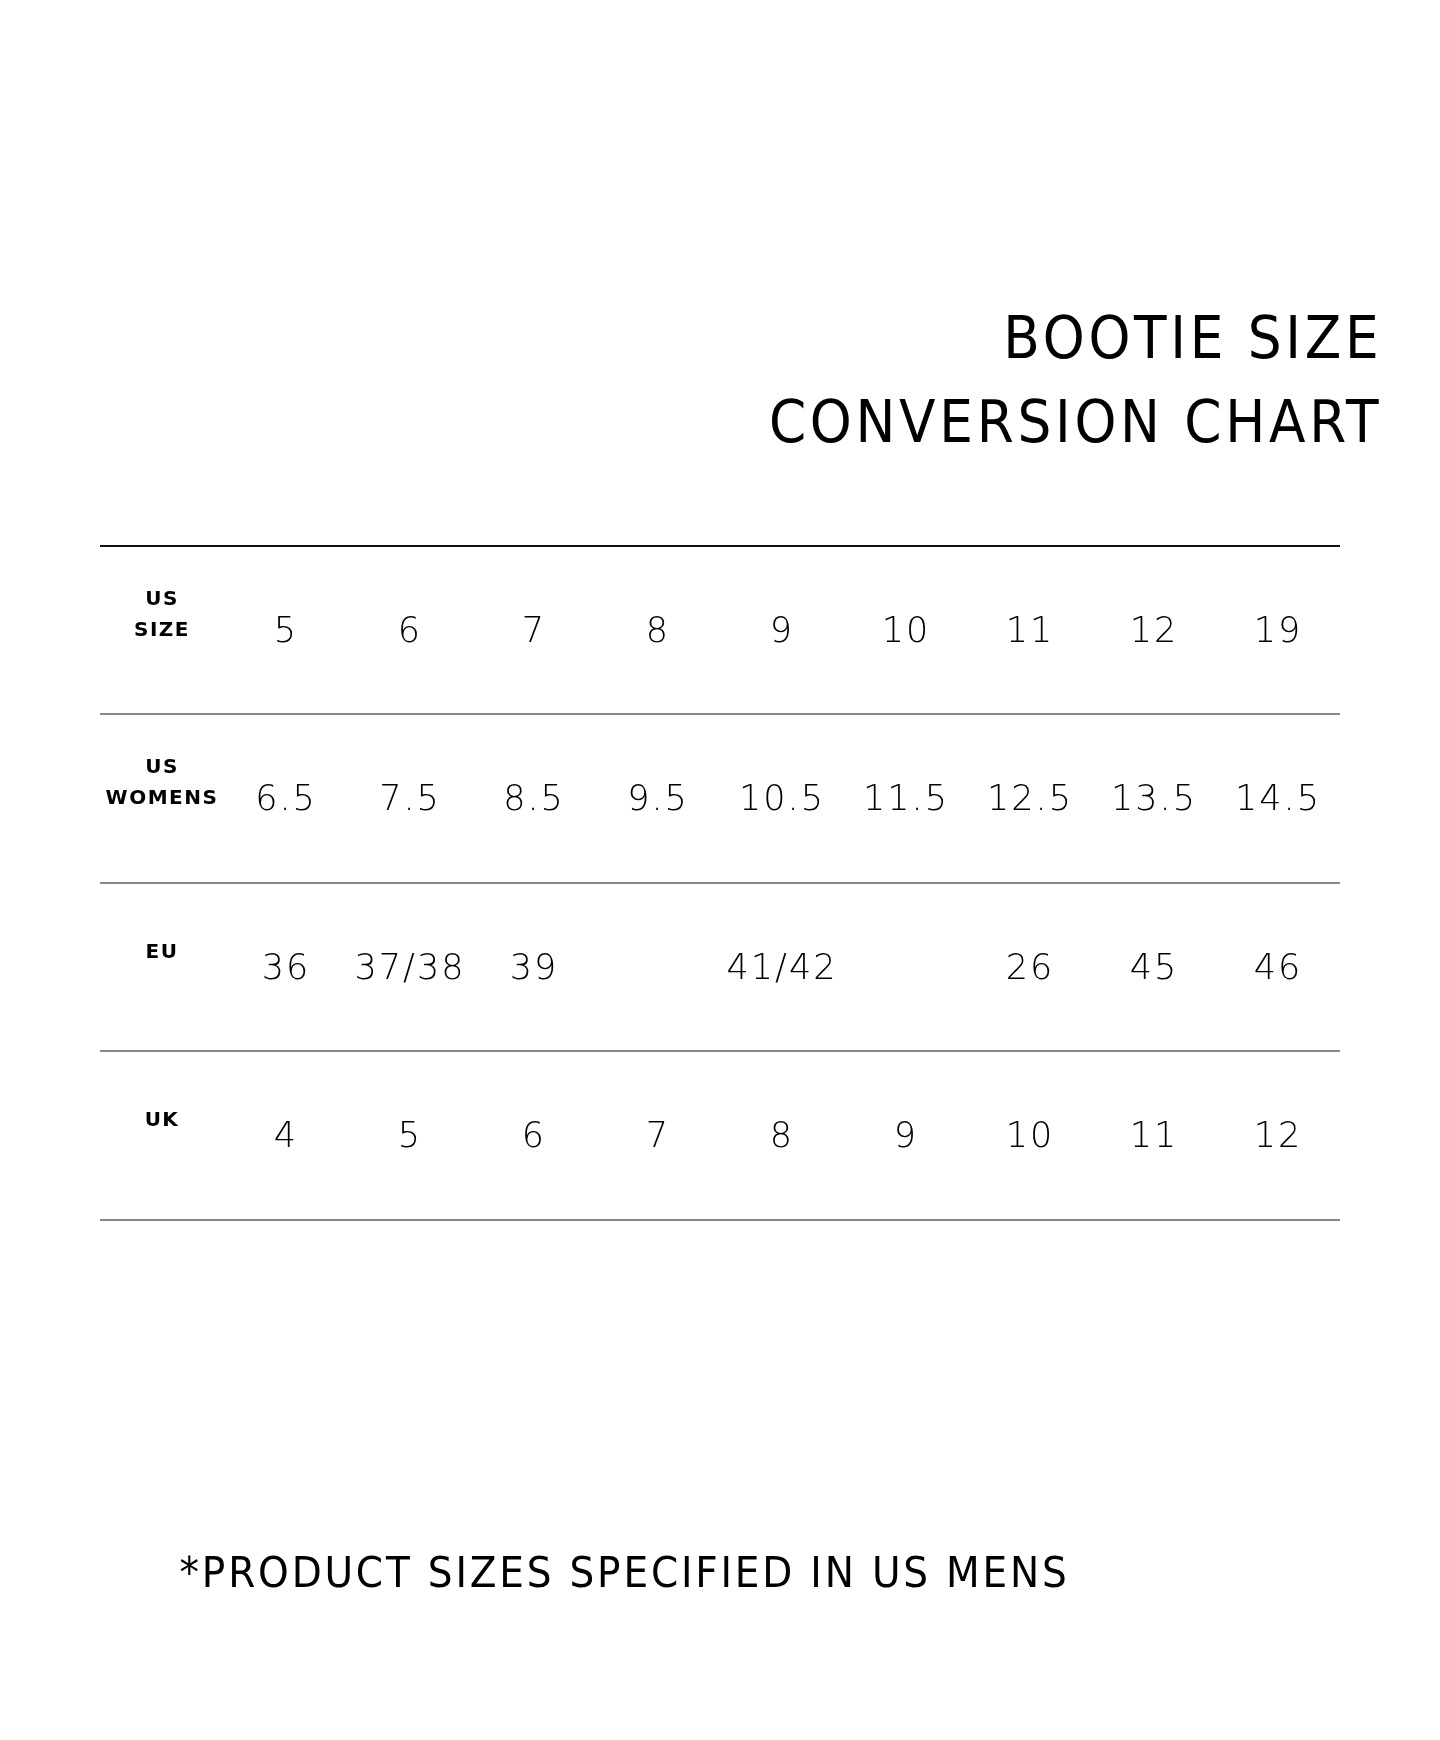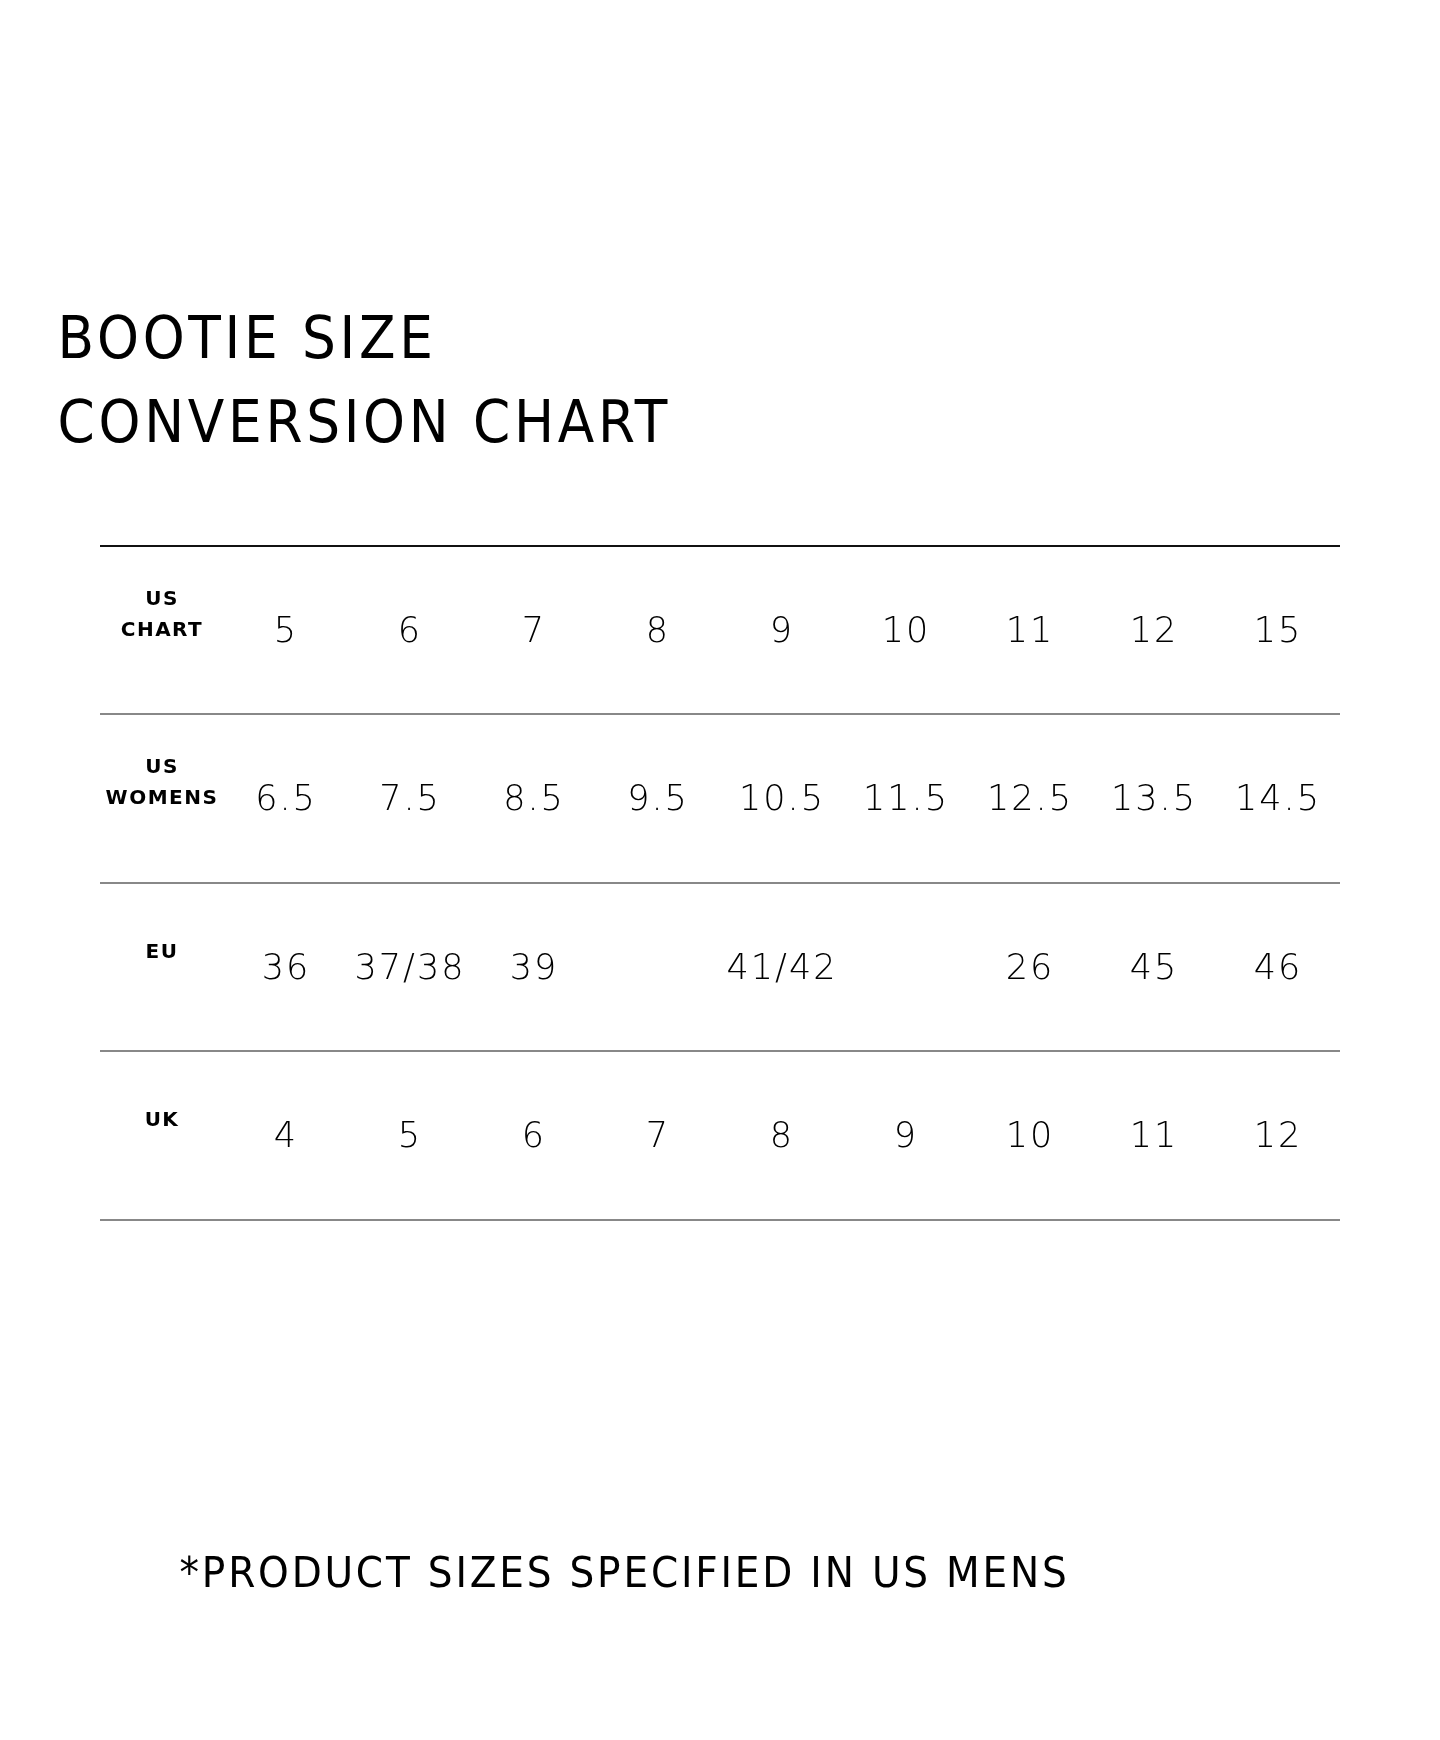--- a/index.html
+++ b/index.html
@@ -1,18 +1,18 @@
 <!DOCTYPE html>
 <html><head>
 <meta charset="utf-8">
 <style>
   html, body { margin: 0; padding: 0; background: #ffffff; }
   body { width: 1440px; height: 1740px; position: relative; overflow: hidden;
          font-family: "DejaVu Sans", sans-serif; color: #000; }
-  .title { position: absolute; left: 0; width: 1440px; top: 296px; text-align: left;
+  .title { position: absolute; left: 0; width: 1440px; top: 296px; text-align: right;
            font-size: 58px; font-weight: 400; letter-spacing: 4px; line-height: 84px; }
   .title div { transform: scaleX(0.92); }
   .table { position: absolute; left: 100px; top: 545px; width: 1240px; }
   .hline { position: absolute; left: 0; width: 1240px; height: 2px; background: #888; }
   .hline.first { background: #111; }
   .row { position: absolute; left: 0; width: 1240px; height: 168px; }
   .label { position: absolute; left: 2px; width: 120px; top: 0; height: 136px;
            display: flex; flex-direction: column; justify-content: center; align-items: center;
            font-size: 20px; font-weight: 700; letter-spacing: 1.5px; line-height: 31px; }
   .cell { position: absolute; top: 0; height: 168px; width: 124px;
@@ -33,31 +33,31 @@
 <div class="table">
   <div class="hline first" style="top:0"></div>
   <div class="hline" style="top:168px"></div>
   <div class="hline" style="top:337px"></div>
   <div class="hline" style="top:505px"></div>
   <div class="hline" style="top:674px"></div>
 
   <div class="row" style="top:1px">
     <div class="label">
       <span>US</span>
-      <span>CHART</span>
+      <span>SIZE</span>
     </div>
     <div class="cell" style="left:124px">5</div>
     <div class="cell" style="left:248px">6</div>
     <div class="cell" style="left:372px">7</div>
     <div class="cell" style="left:496px">8</div>
     <div class="cell" style="left:620px">9</div>
     <div class="cell" style="left:744px">10</div>
     <div class="cell" style="left:868px">11</div>
     <div class="cell" style="left:992px">12</div>
-    <div class="cell" style="left:1116px">15</div>
+    <div class="cell" style="left:1116px">19</div>
   </div>
 
   <div class="row" style="top:169px">
     <div class="label">
       <span>US</span>
       <span>WOMENS</span>
     </div>
     <div class="cell" style="left:124px">6.5</div>
     <div class="cell" style="left:248px">7.5</div>
     <div class="cell" style="left:372px">8.5</div>

